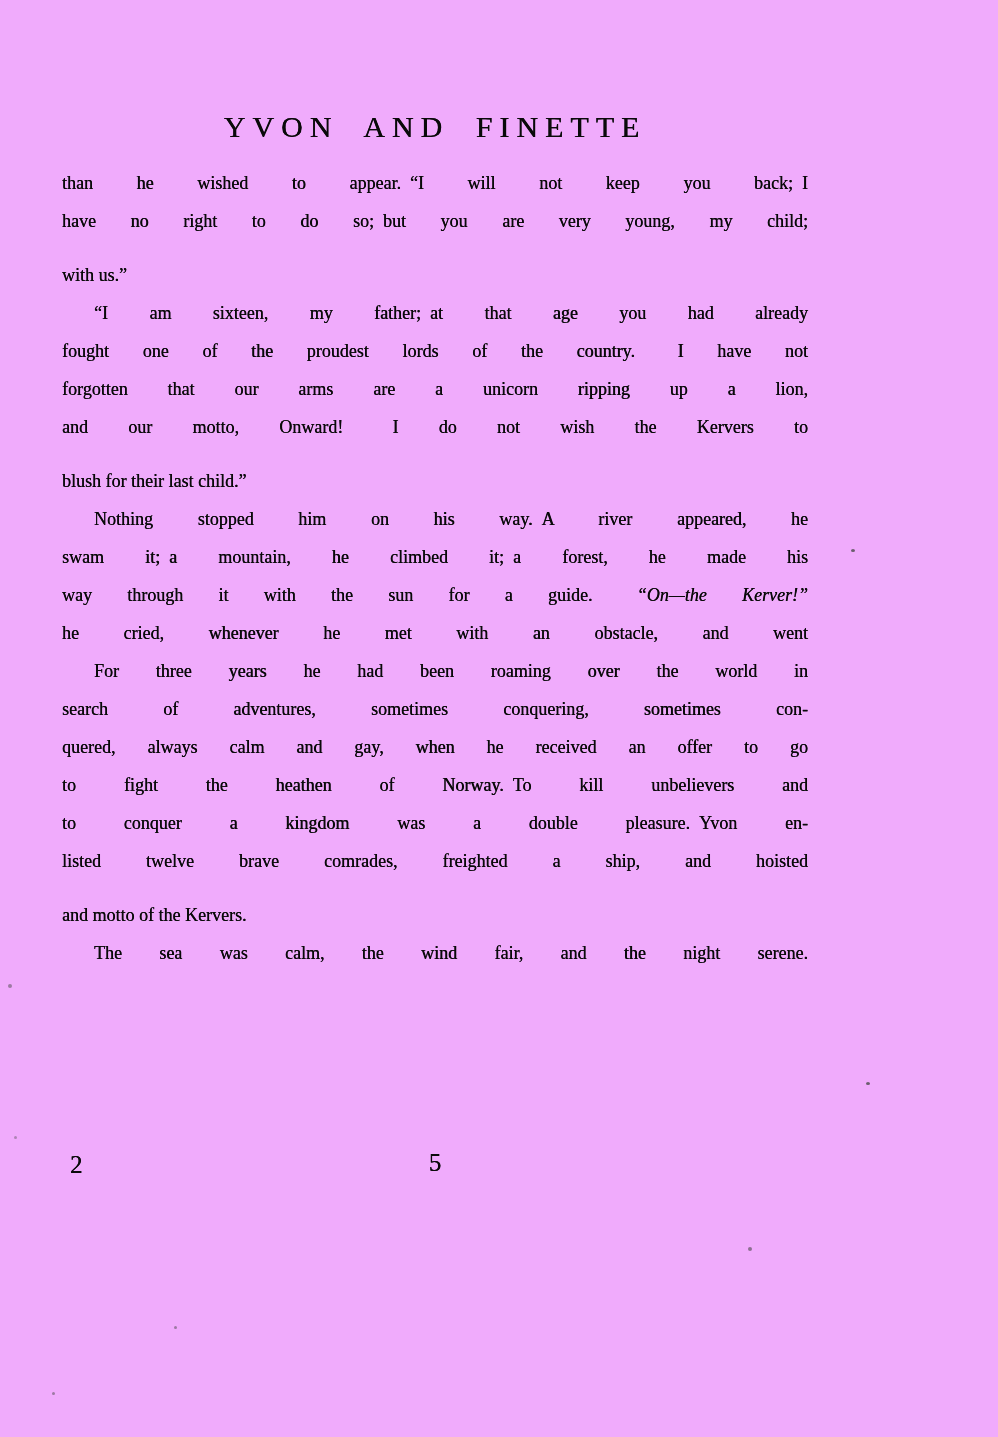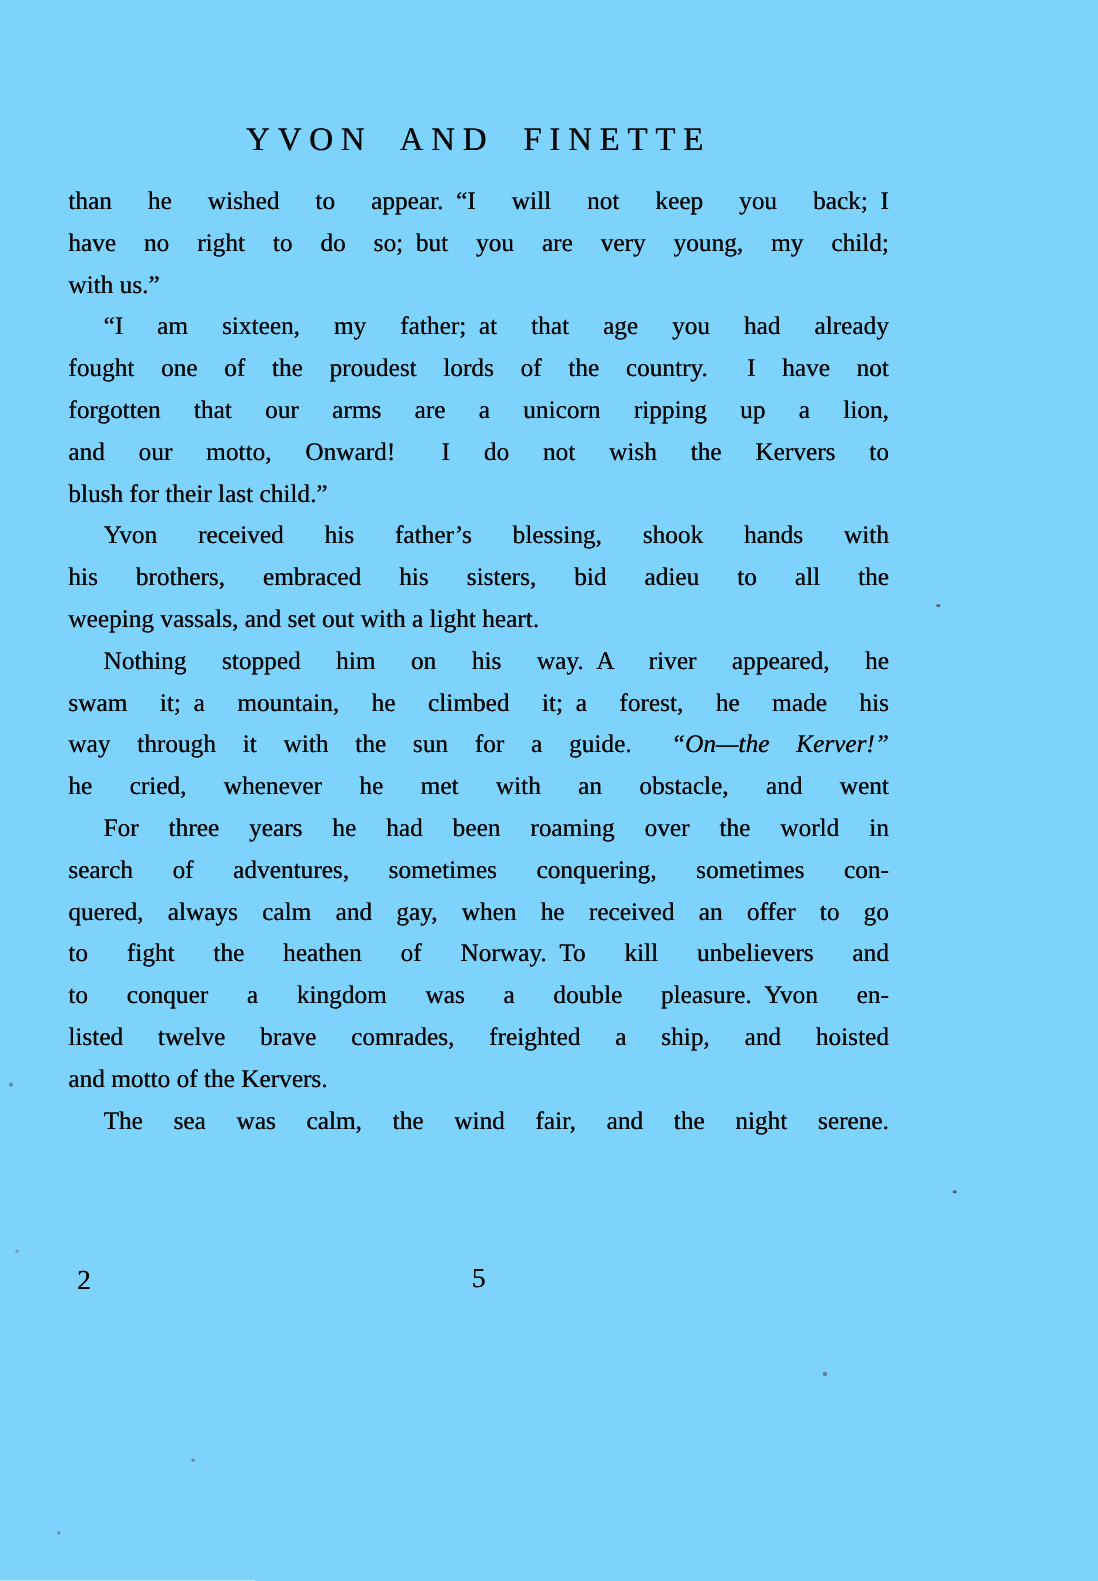--- a/index.html
+++ b/index.html
@@ -4,21 +4,21 @@
 <style>
   html, body {
     margin: 0;
     padding: 0;
     background: #ffffff;
   }
   .page {
     position: relative;
     width: 998px;
     height: 1437px;
-    background: #7dd3fc;
+    background: #f0abfc;
     overflow: hidden;
     font-family: "Liberation Serif", serif;
     color: #0a0a0a;
   }
   .chapter-header {
     position: absolute;
     top: 110px;
     left: 62px;
     width: 746px;
     margin: 0;
@@ -35,33 +35,34 @@
     position: absolute;
     top: 164px;
     left: 62px;
     width: 746px;
   }
   .para {
     margin: 0;
     padding: 0;
   }
   .line {
-    font-size: 23px;
+    font-size: 18px;
     line-height: 38px;
     height: 38px;
     text-align: justify;
     text-align-last: justify;
     white-space: nowrap;
     text-shadow: 0.3px 0 0 currentColor;
   }
   .line.indent {
     text-indent: 32px;
   }
   .line.end {
     text-align-last: left;
+    margin-top: 16px;
   }
   .italic {
     font-style: italic;
     margin-top: 28px;
   }
   .footer {
     position: absolute;
     top: 1146px;
     left: 62px;
     width: 746px;
@@ -110,25 +111,20 @@
     </div>
 
     <div class="para">
       <div class="line indent">“I am sixteen, my father; at that age you had already</div>
       <div class="line">fought one of the proudest lords of the country.  I have not</div>
       <div class="line">forgotten that our arms are a unicorn ripping up a lion,</div>
       <div class="line">and our motto, Onward!  I do not wish the Kervers to</div>
       <div class="line end">blush for their last child.”</div>
     </div>
 
-    <div class="para">
-      <div class="line indent">Yvon received his father’s blessing, shook hands with</div>
-      <div class="line">his brothers, embraced his sisters, bid adieu to all the</div>
-      <div class="line end">weeping vassals, and set out with a light heart.</div>
-    </div>
 
     <div class="para">
       <div class="line indent">Nothing stopped him on his way. A river appeared, he</div>
       <div class="line">swam it; a mountain, he climbed it; a forest, he made his</div>
       <div class="line"><span>way through it with the sun for a guide.  </span><span class="italic">“On—the Kerver!”</span></div>
       <div class="line">he cried, whenever he met with an obstacle, and went</div>
     </div>
 
     <div class="para">
       <div class="line indent">For three years he had been roaming over the world in</div>

